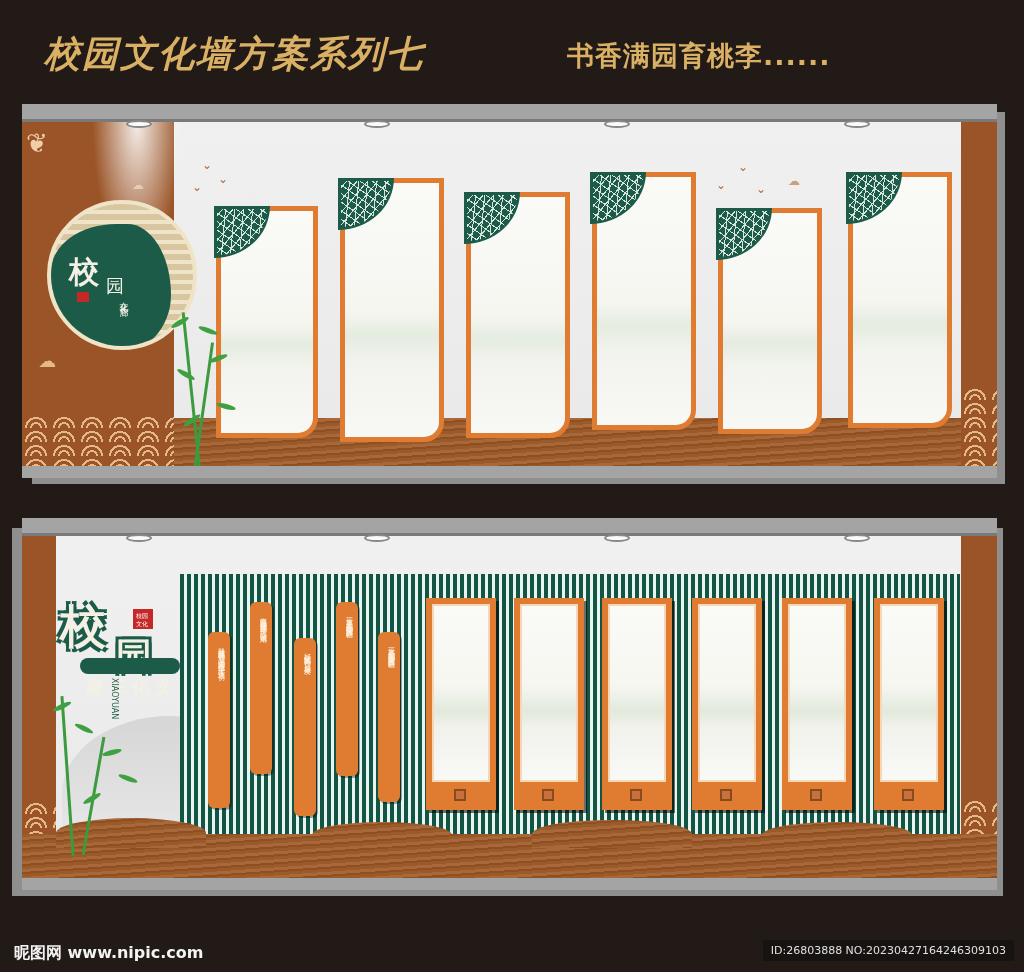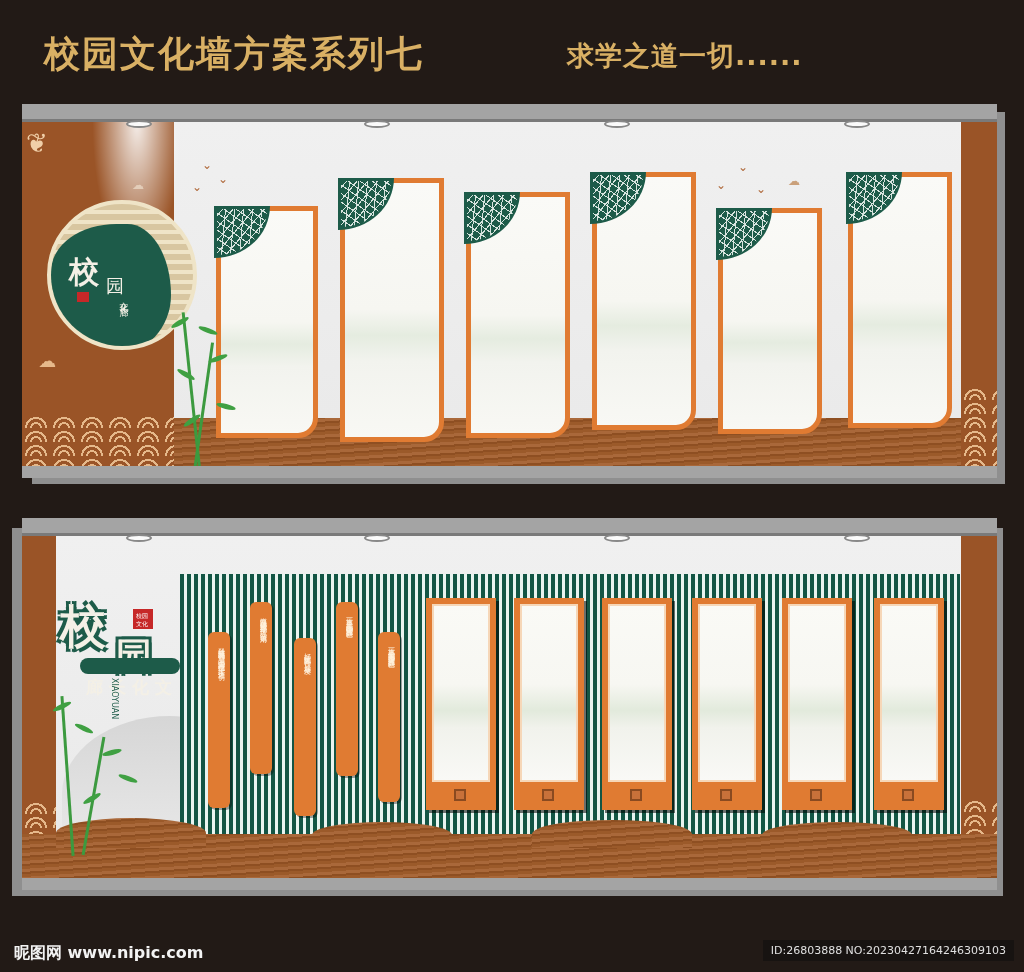--- a/index.html
+++ b/index.html
@@ -1,19 +1,19 @@
 <!DOCTYPE html>
 <html><head>
 <meta charset="utf-8">
 <style>
   * { margin: 0; padding: 0; box-sizing: border-box; }
   html, body { width: 1024px; height: 972px; background: #221a16; overflow: hidden; }
   body { position: relative; font-family: "DejaVu Sans", sans-serif; }
 
-  .title { position: absolute; top: 30px; left: 44px; color: #d9b064; font-weight: bold; font-size: 36px; letter-spacing: 2px; }
+  .title { position: absolute; top: 30px; left: 44px; color: #d9b064; font-weight: bold; font-size: 36px; letter-spacing: 2px; font-style: italic; }
   .subtitle { position: absolute; top: 38px; left: 567px; color: #d9b064; font-weight: bold; font-size: 27px; letter-spacing: 1px; }
 
   
   .wall { position: absolute; left: 22px; width: 975px; }
   .wall-frame { position: absolute; inset: 0; background: #a2a2a2; }
   .wall-shadow { position: absolute; background: #8f8f8f; }
   .ceiling { position: absolute; left: 0; right: 0; top: 0; height: 18px; background: #a4a4a4; border-bottom: 3px solid #7a7a7a; }
   .wall-inner { position: absolute; left: 0; right: 0; top: 18px; bottom: 12px; background: linear-gradient(#f0f0f0, #e9e9e9); overflow: hidden; }
   .floor-strip { position: absolute; left: 0; right: 0; bottom: 0; height: 12px; background: #a4a4a4; }
 
@@ -60,21 +60,21 @@
   .logo-block { position: absolute; left: 38px; top: 60px; }
   .logo-big { position: absolute; color: #f4f0e6; font-family: "DejaVu Serif", serif; font-weight: bold; text-shadow: 0 0 0 #1d5b49, 3px 3px 0 #1d5b49, -3px -3px 0 #1d5b49, 3px -3px 0 #1d5b49, -3px 3px 0 #1d5b49; }
 
   .footer-left { position: absolute; left: 14px; top: 943px; color: #f3f3f3; font-size: 16px; font-weight: bold; }
   .footer-right { position: absolute; right: 10px; top: 940px; color: #e0e0e0; font-size: 11px; background: #171311; padding: 4px 8px; }
 </style>
 </head>
 <body>
 
 <div class="title">校园文化墙方案系列七</div>
-<div class="subtitle">求学之道一切......</div>
+<div class="subtitle">书香满园育桃李......</div>
 
 <div class="wall" style="top:104px; height:374px;">
   <div class="wall-shadow" style="left:10px; right:-8px; top:8px; bottom:-6px;"></div>
   <div class="wall-frame"></div>
   <div class="ceiling"></div>
   <div class="wall-inner">
 
     <div class="left-panel brown">
       <div class="cloud" style="left:4px; top:6px; font-size:26px; color:#f0cfa8;">❦</div>
       <div class="cloud" style="left:110px; top:56px;">☁</div>

